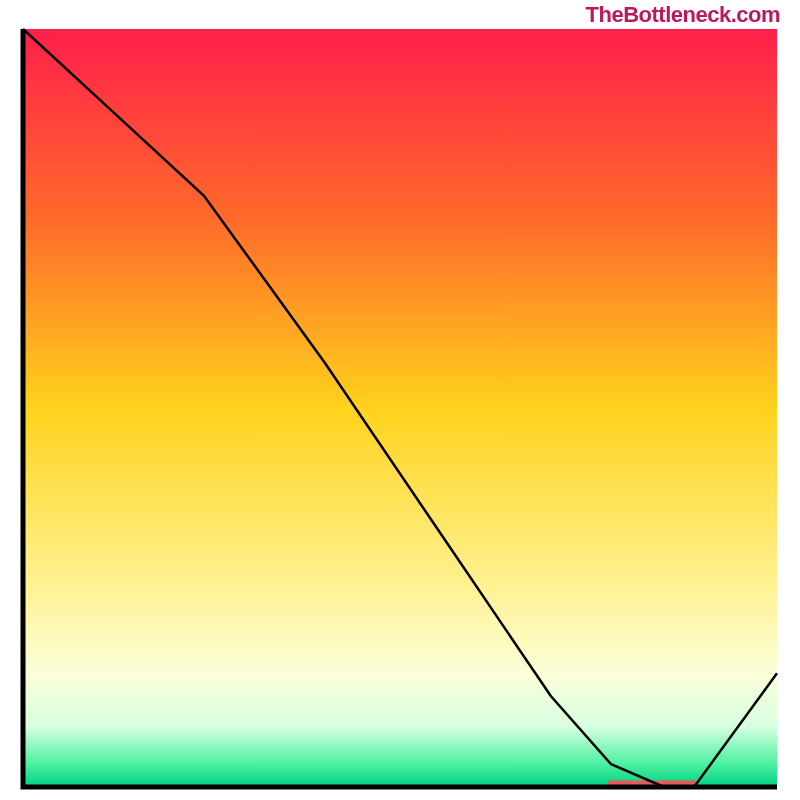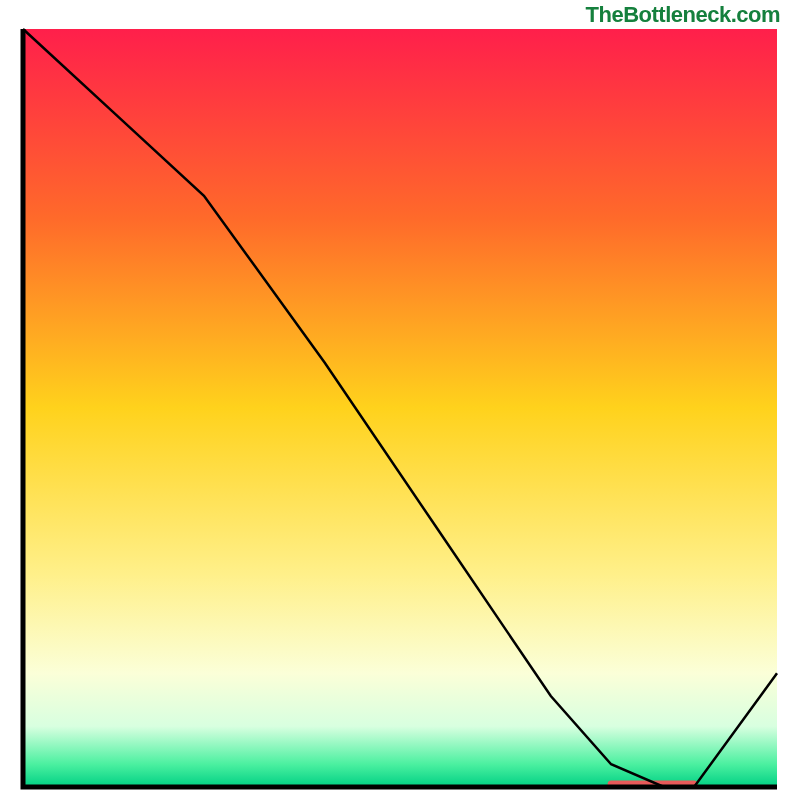--- a/index.html
+++ b/index.html
@@ -10,21 +10,21 @@
     background: #ffffff;
     font-family: Arial, Helvetica, sans-serif;
     overflow: hidden;
   }
   .attribution {
     position: absolute;
     top: 2px;
     right: 20px;
     font-size: 22px;
     font-weight: 700;
-    color: #15803d;
+    color: #be185d;
     letter-spacing: -0.5px;
   }
   .chart-wrap {
     position: absolute;
     left: 20px;
     top: 26px;
     width: 760px;
     height: 764px;
   }
   svg {

